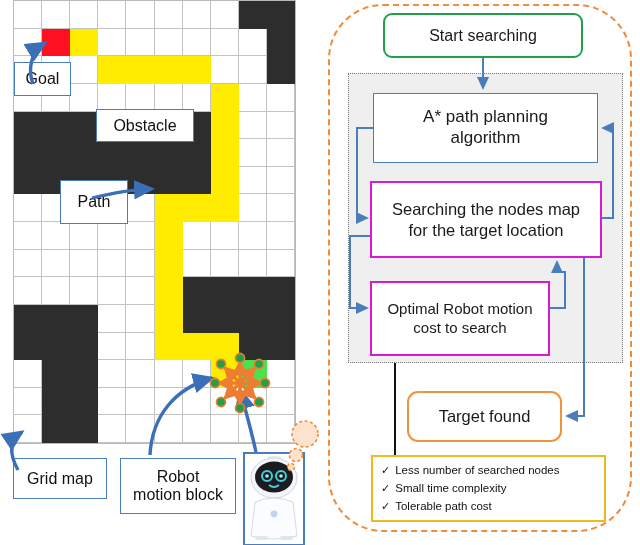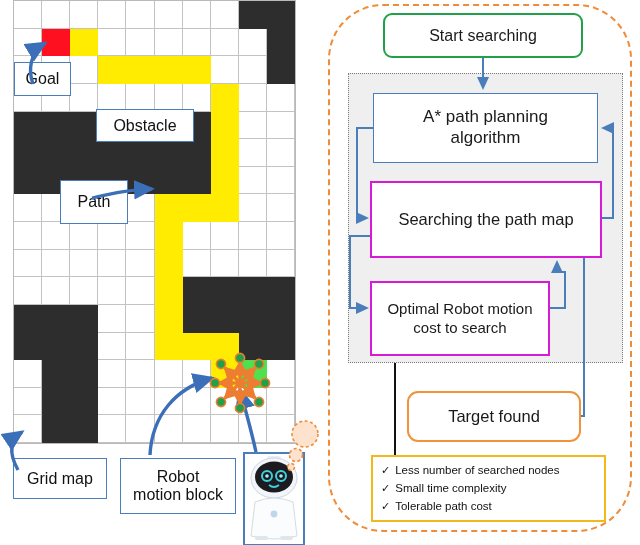--- a/index.html
+++ b/index.html
@@ -42,21 +42,21 @@
         line-height:1.22;z-index:6;}
 
   #node-start{left:63px;top:13px;width:200px;height:45px;border:2px solid #21a04a;
               border-radius:9px;font-size:16px;}
   #node-astar{left:53px;top:93px;width:225px;height:70px;border:1.8px solid #4a7ebb;
               font-size:17px;}
   #node-search{left:50px;top:181px;width:232px;height:77px;border:2px solid #d61ad6;
                font-size:16.5px;}
   #node-optimal{left:50px;top:281px;width:180px;height:75px;border:2px solid #d61ad6;
                 font-size:15px;}
-  #node-target{left:87px;top:391px;width:174px;height:51px;border:2px solid #f0943c;
+  #node-target{left:87px;top:391px;width:155px;height:51px;border:2px solid #f0943c;
                border-radius:11px;font-size:16.5px;}
 
   #gray-region{position:absolute;left:28px;top:73px;width:275px;height:290px;
                background:#efefef;border:1.6px dotted #7a7a7a;box-sizing:border-box;z-index:2;}
 
   #orange-dash{position:absolute;left:8px;top:4px;width:304px;height:528px;
                border:2.2px dashed #f08b37;border-radius:55px;box-sizing:border-box;z-index:1;}
 
   #benefits-box{position:absolute;left:51px;top:455px;width:235px;height:67px;
                 border:2px solid #f0b91c;background:#fff;box-sizing:border-box;z-index:6;
@@ -359,21 +359,22 @@
 
   <div class="node" id="node-astar">
     <div>
       <div>A* path planning</div>
       <div>algorithm</div>
     </div>
   </div>
 
   <div class="node" id="node-search">
     <div>
-      <div>Searching the path map</div>
+      <div>Searching the nodes map</div>
+      <div>for the target location</div>
     </div>
   </div>
 
   <div class="node" id="node-optimal">
     <div>
       <div>Optimal Robot motion</div>
       <div>cost to search</div>
     </div>
   </div>
 

